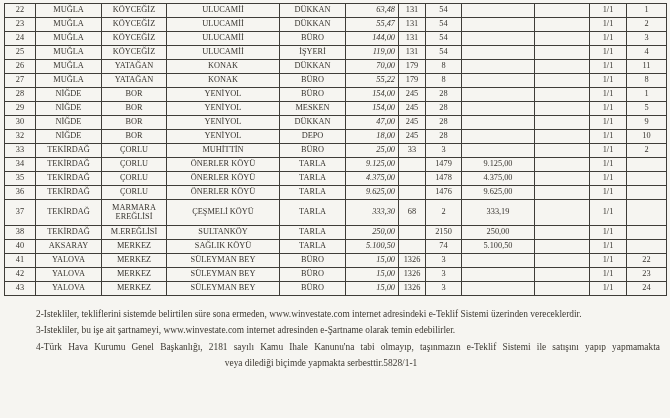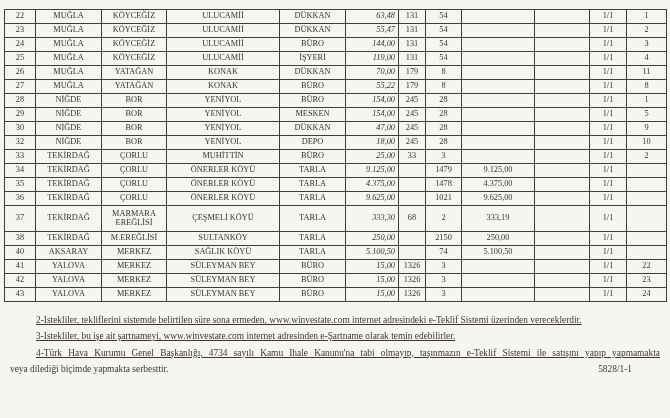--- a/index.html
+++ b/index.html
@@ -17,21 +17,21 @@
   .scan-wrap {
     width: 670px;
     height: 418px;
     filter: blur(0.24px) contrast(0.97);
   }
   
   table.prop-table {
     border-collapse: collapse;
     table-layout: fixed;
     width: 662px;
-    margin: 9px 0 0 4px;
+    margin: 3px 0 0 4px;
   }
   table.prop-table td {
     border: 1px solid #3d3b36;
     height: 13px;
     font-size: 8.3px;
     line-height: 1.05;
     text-align: center;
     vertical-align: middle;
     padding: 0 1px;
     overflow: hidden;
@@ -52,30 +52,29 @@
     line-height: 1.15;
     color: #3a362f;
   }
   .note-line {
     margin-bottom: 5.5px;
     white-space: nowrap;
     overflow: hidden;
   }
   .note-line.indent {
     text-indent: 26px;
-    text-decoration: underline;
   }
   .note-line.justify-full {
     text-align: justify;
     text-align-last: justify;
     white-space: normal;
   }
   .note4-line2 {
     display: flex;
-    justify-content: space-between;
+    justify-content: center;
     margin-bottom: 0;
   }
   .note4-line2 .ref {
     margin-right: 28px;
   }
 </style>
 </head>
 <body>
 
 <div class="scan-wrap">
@@ -279,21 +278,21 @@
       <td></td>
     </tr>
         <tr>
       <td>36</td>
       <td>TEKİRDAĞ</td>
       <td>ÇORLU</td>
       <td>ÖNERLER KÖYÜ</td>
       <td>TARLA</td>
       <td class="cell-alan">9.625,00</td>
       <td></td>
-      <td>1021</td>
+      <td>1476</td>
       <td>9.625,00</td>
       <td></td>
       <td>1/1</td>
       <td></td>
     </tr>
         <tr class="tall">
       <td>37</td>
       <td>TEKİRDAĞ</td>
       <td>MARMARA EREĞLİSİ</td>
       <td>ÇEŞMELİ KÖYÜ</td>
@@ -375,20 +374,20 @@
       <td></td>
       <td>1/1</td>
       <td>24</td>
     </tr>
       </tbody>
   </table>
 
   <div class="notes">
     <div class="note-line indent">2-İstekliler, tekliflerini sistemde belirtilen süre sona ermeden, www.winvestate.com internet adresindeki e-Teklif Sistemi üzerinden vereceklerdir.</div>
     <div class="note-line indent">3-İstekliler, bu işe ait şartnameyi, www.winvestate.com internet adresinden e-Şartname olarak temin edebilirler.</div>
-    <div class="note-line indent justify-full">4-Türk Hava Kurumu Genel Başkanlığı, 4734 sayılı Kamu İhale Kanunu'na tabi olmayıp, taşınmazın e-Teklif Sistemi ile satışını yapıp yapmamakta</div>
+    <div class="note-line indent justify-full">4-Türk Hava Kurumu Genel Başkanlığı, 2181 sayılı Kamu İhale Kanunu'na tabi olmayıp, taşınmazın e-Teklif Sistemi ile satışını yapıp yapmamakta</div>
     <div class="note-line note4-line2">
       <span>veya dilediği biçimde yapmakta serbesttir.</span>
       <span class="ref">5828/1-1</span>
     </div>
   </div>
 
 </div>
 
 </body></html>

